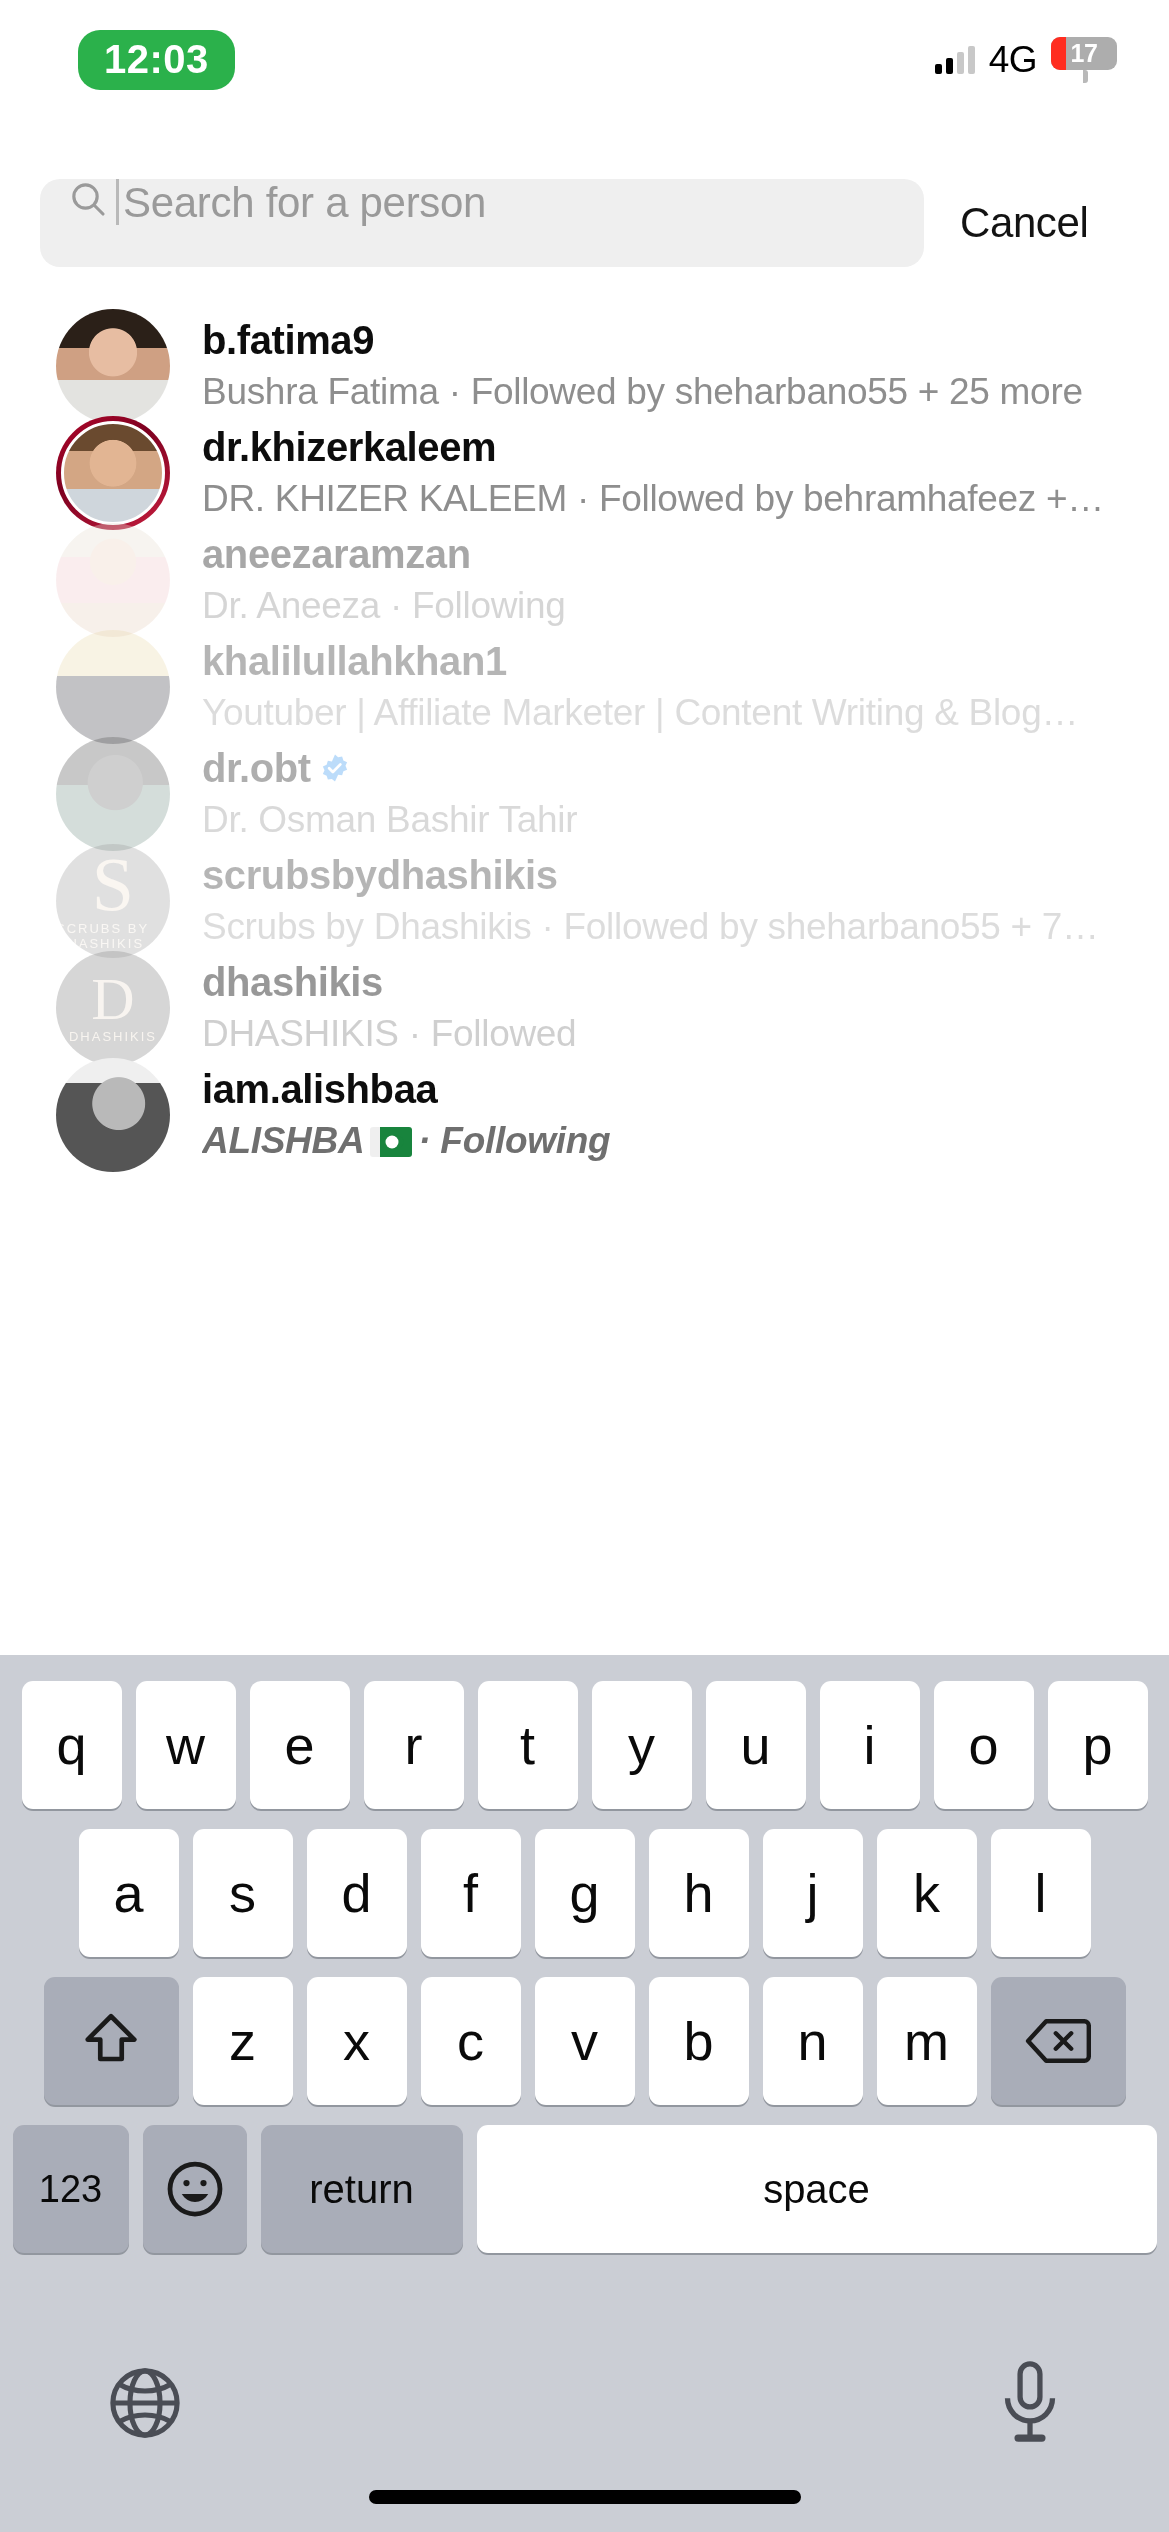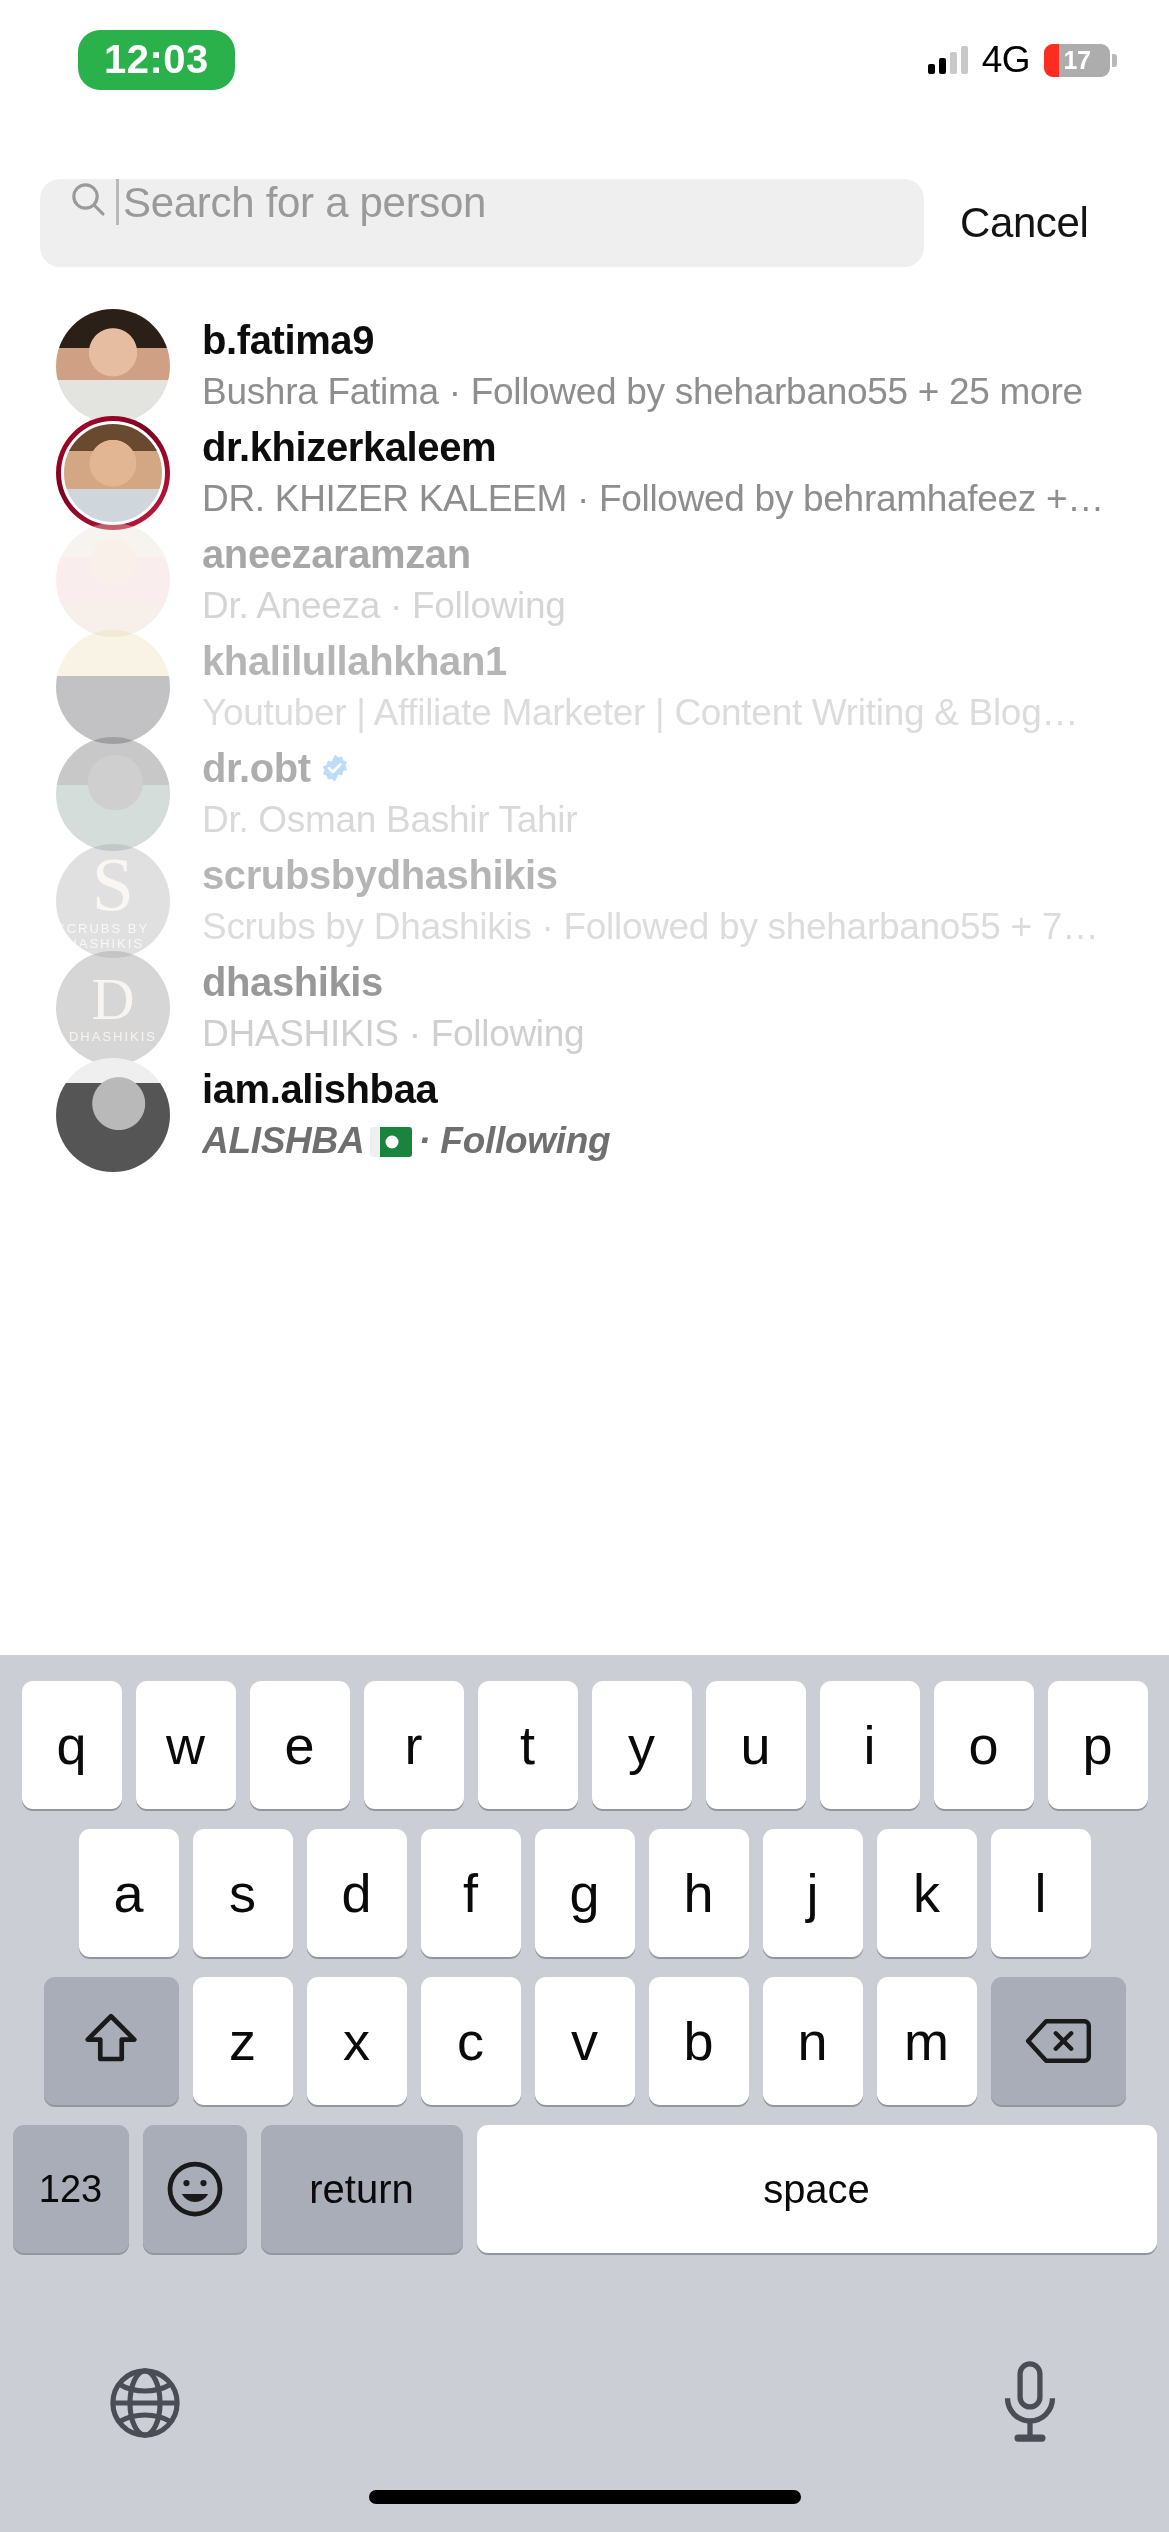--- a/index.html
+++ b/index.html
@@ -28,21 +28,21 @@
     margin-left:34px;
   }
   .status-right{ display:flex; align-items:center; gap:14px; margin-right:8px;}
   .sig{ display:flex; align-items:flex-end; gap:4px; height:28px; }
   .sig i{ display:block; width:7px; border-radius:2px; }
   .sig i:nth-child(1){ height:10px; background:#000; }
   .sig i:nth-child(2){ height:16px; background:#000; }
   .sig i:nth-child(3){ height:22px; background:#c8c8c8; }
   .sig i:nth-child(4){ height:28px; background:#c8c8c8; }
   .net{ font-size:37px; font-weight:500; color:#000; letter-spacing:-0.5px; }
-  .battery{ position:relative; display:flex; align-items:center; }
+  .battery{ position:relative; display:flex; align-items:center;flex-direction:column; }
   .batt-body{
     width:66px; height:33px; border-radius:9px; background:#adadad;
     position:relative; overflow:hidden; display:flex; align-items:center; justify-content:center;
   }
   .batt-low{ position:absolute; left:0; top:0; bottom:0; width:15px; background:#ff2d20; }
   .batt-num{ position:relative; font-size:25px; font-weight:700; color:#fff; letter-spacing:-0.5px; }
   .batt-cap{ width:5px; height:13px; background:#b9b9b9; border-radius:0 3px 3px 0; margin-left:2px; }
 
   
   .searchrow{
@@ -293,21 +293,21 @@
     <div class="av-wrap">
       <div class="av ph-g">
         <div class="logo-mark">
           <span class="big">D</span>
           <span class="small">DHASHIKIS</span>
         </div>
       </div>
     </div>
     <div class="txt">
       <div class="uname">dhashikis</div>
-      <div class="sub">DHASHIKIS · Following</div>
+      <div class="sub">DHASHIKIS · Followed</div>
     </div>
   </div>
 
   <div class="row f8">
     <div class="av-wrap">
       <div class="av ph-h"></div>
     </div>
     <div class="txt">
       <div class="uname">iam.alishbaa</div>
       <div class="sub italic">

